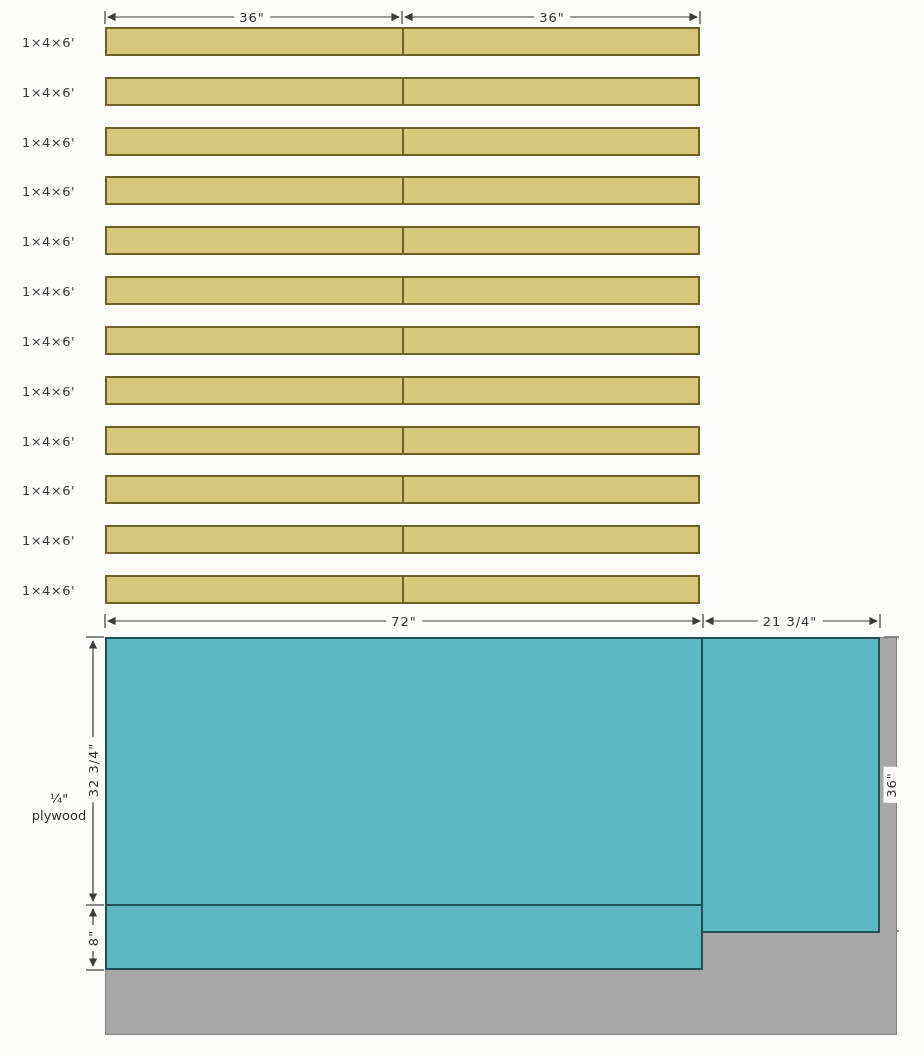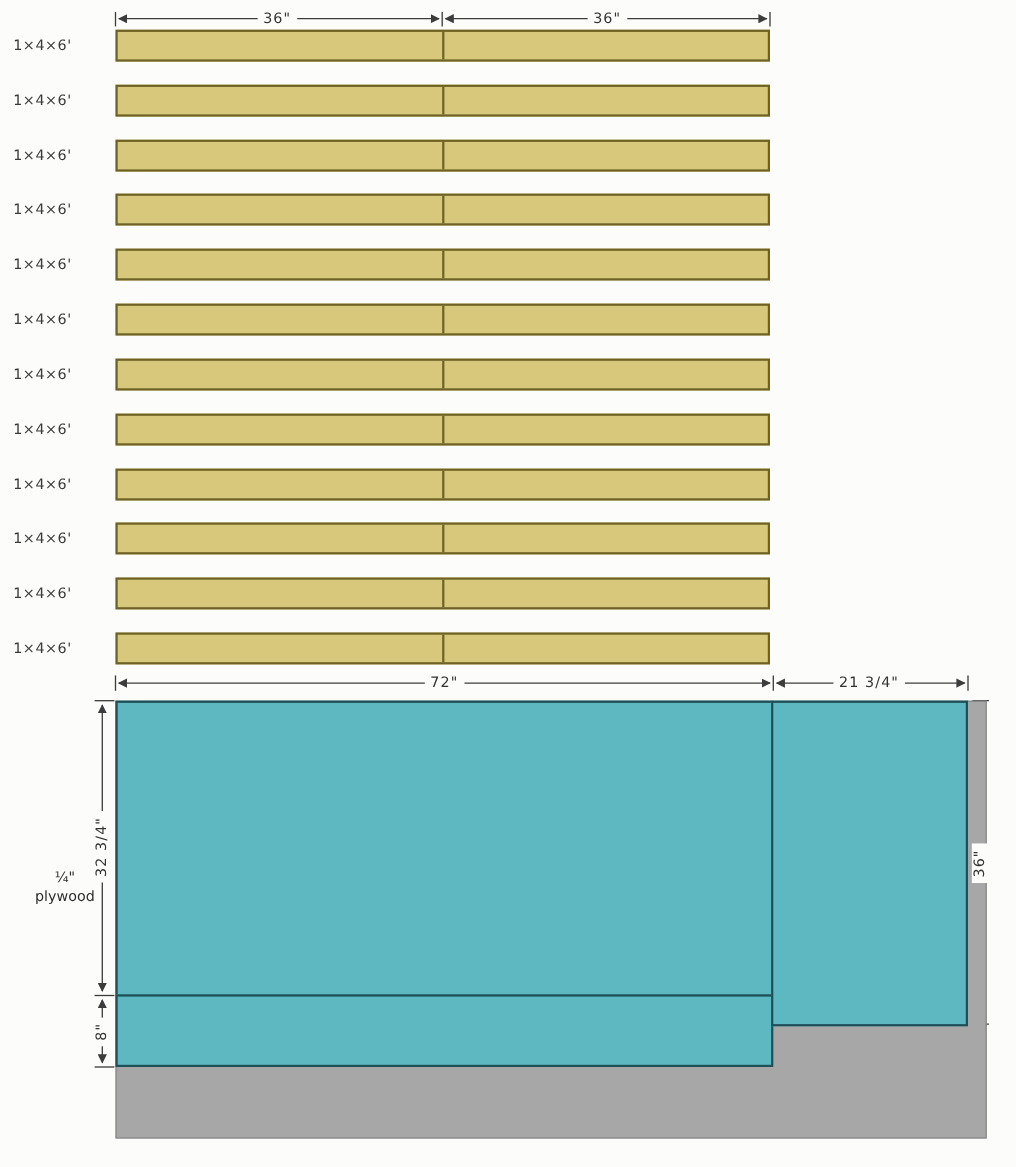--- a/index.html
+++ b/index.html
@@ -10,22 +10,22 @@
     font-family:"DejaVu Sans", sans-serif;
     color:#333;
     overflow:hidden;
   }
   svg.dims{position:absolute;left:0;top:0;z-index:1;}
   svg.dims line{stroke:#3c3c3c;stroke-width:1.2;}
 
   
   .board-row{position:absolute;left:0;width:924px;height:29px;z-index:2;}
   .board-label{
-    position:absolute;left:12px;top:50%;transform:translateY(-50%);
-    width:97px;text-align:left;
+    position:absolute;left:0;top:50%;transform:translateY(-50%);
+    width:97px;text-align:center;
     font-size:13px;letter-spacing:0.5px;color:#3a3a3a;white-space:nowrap;
   }
   .board{
     position:absolute;left:105px;top:0;width:595px;height:29px;
     background:#d8c87c;border:2px solid #6d6124;box-sizing:border-box;
   }
   .cut-line{
     position:absolute;left:50%;top:0;bottom:0;width:2px;margin-left:-1px;
     background:#6d6124;
   }

